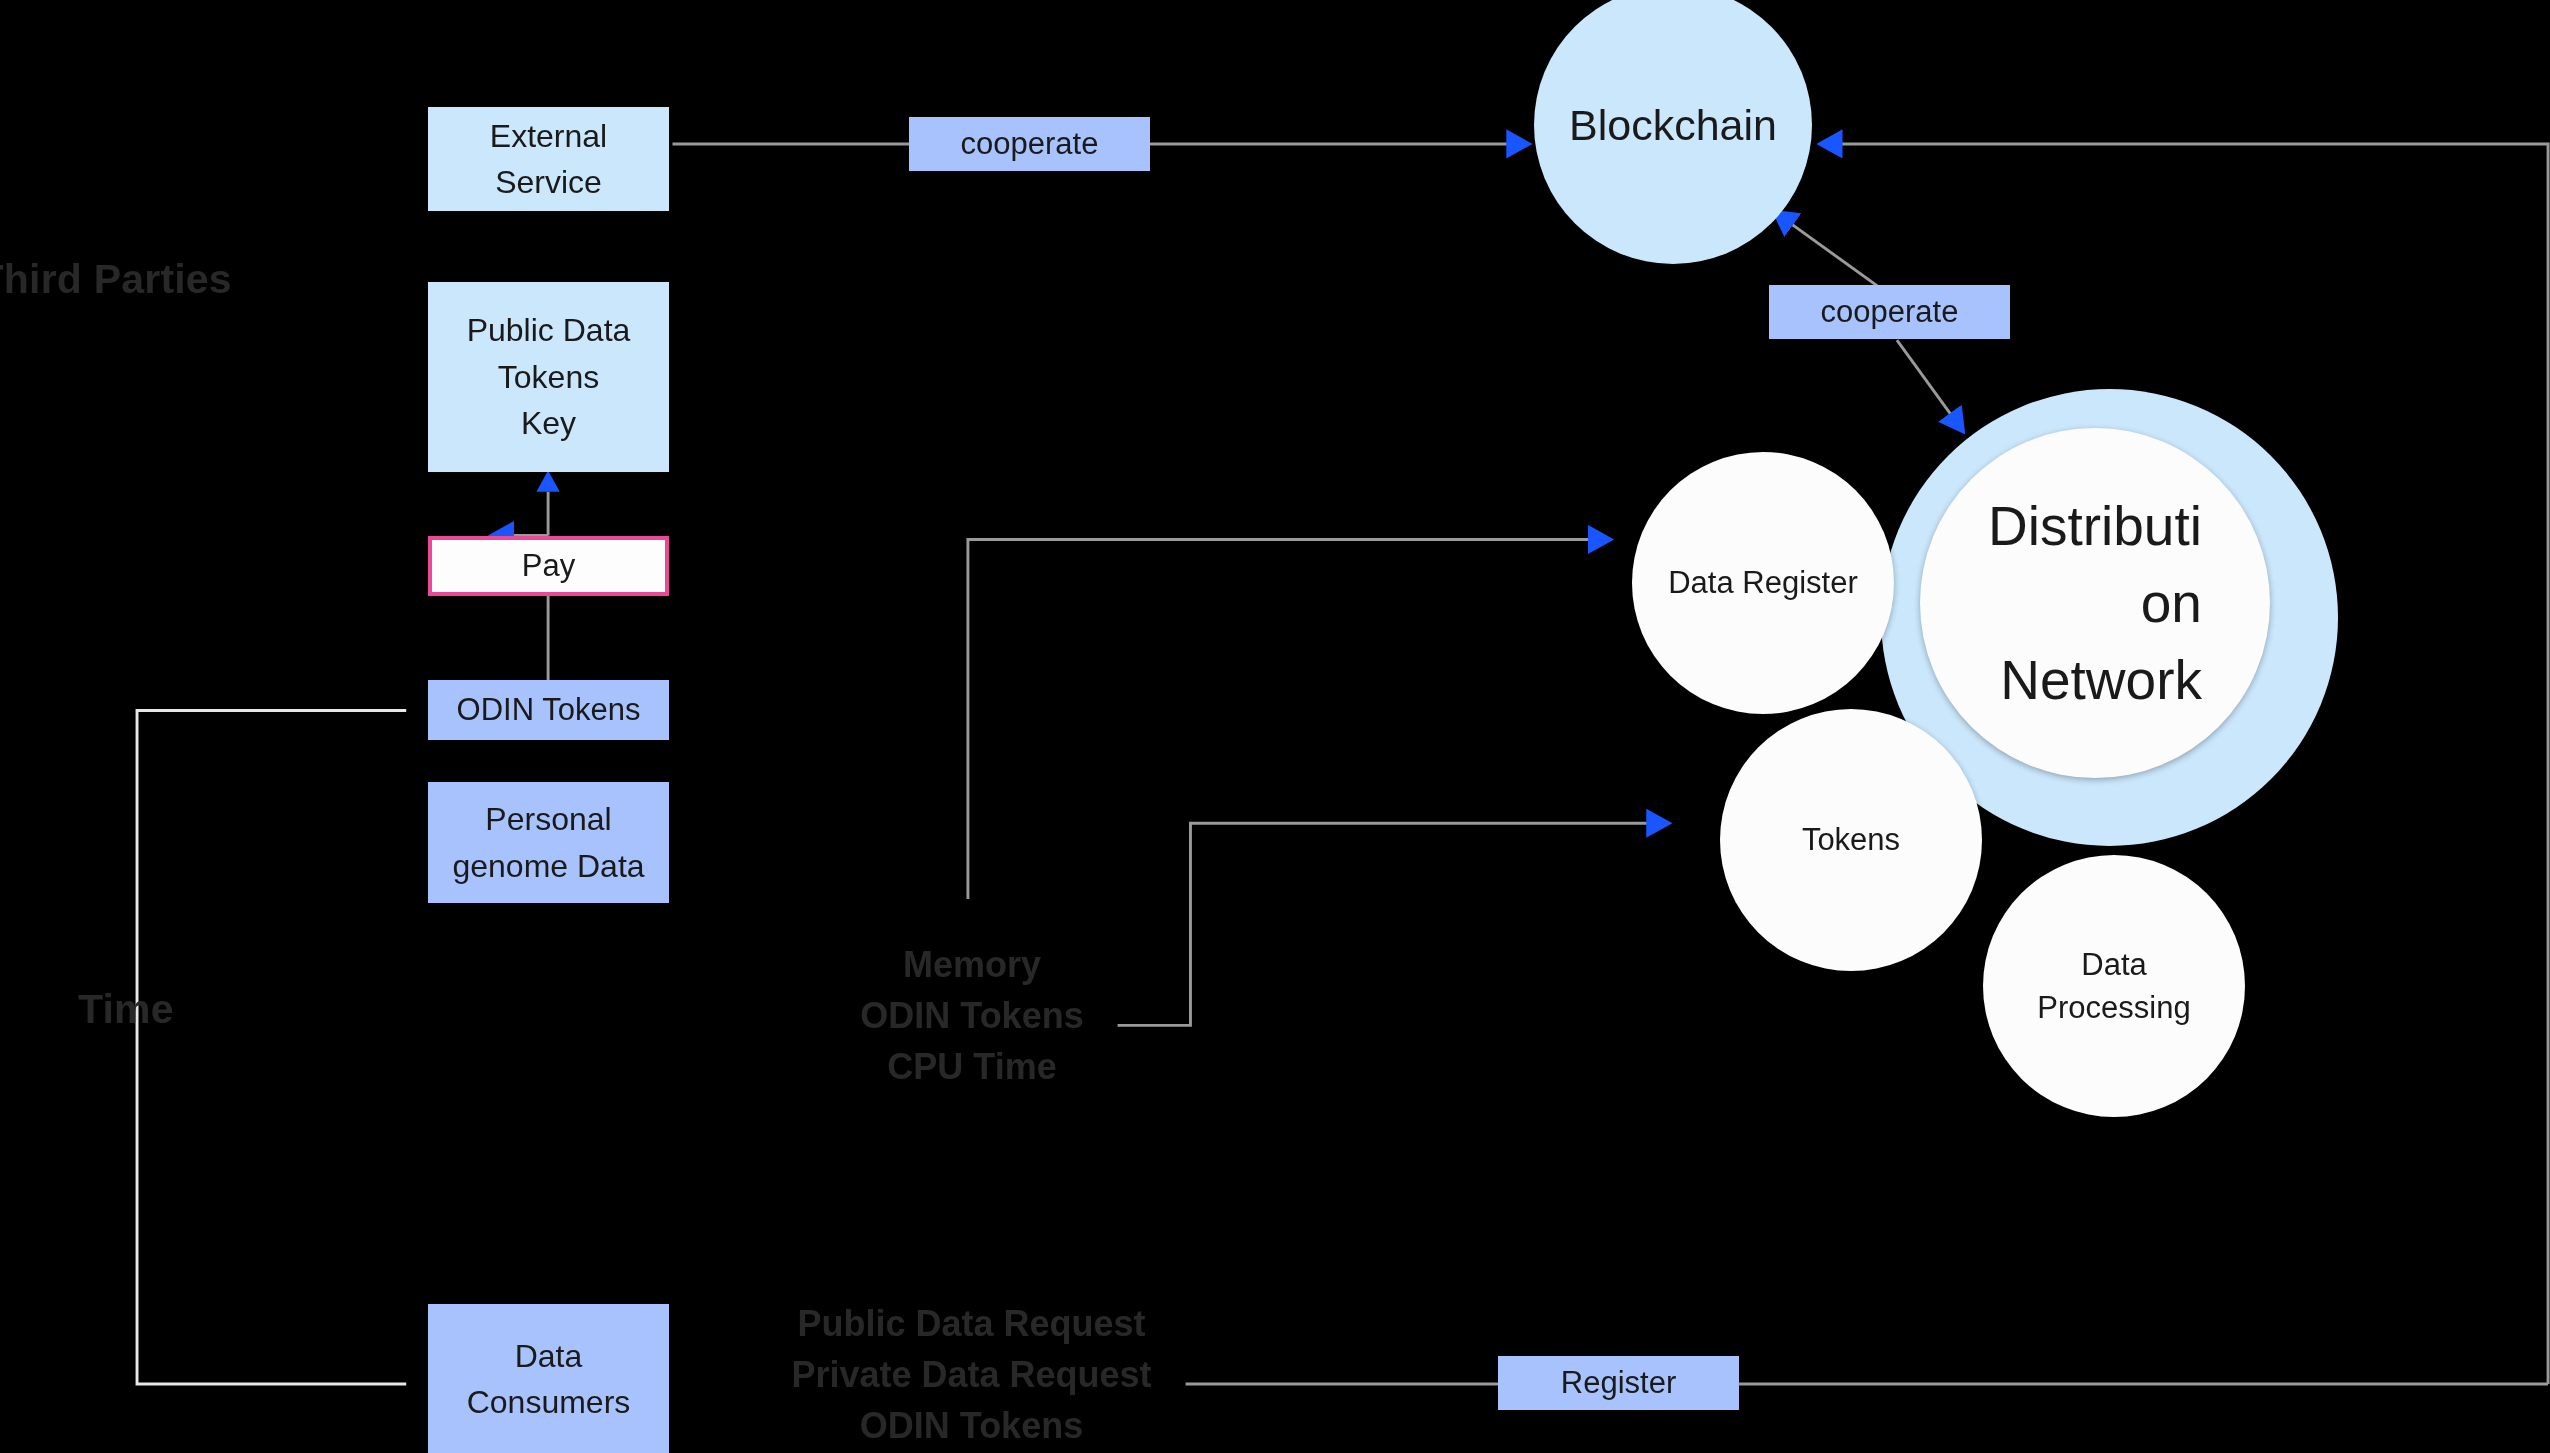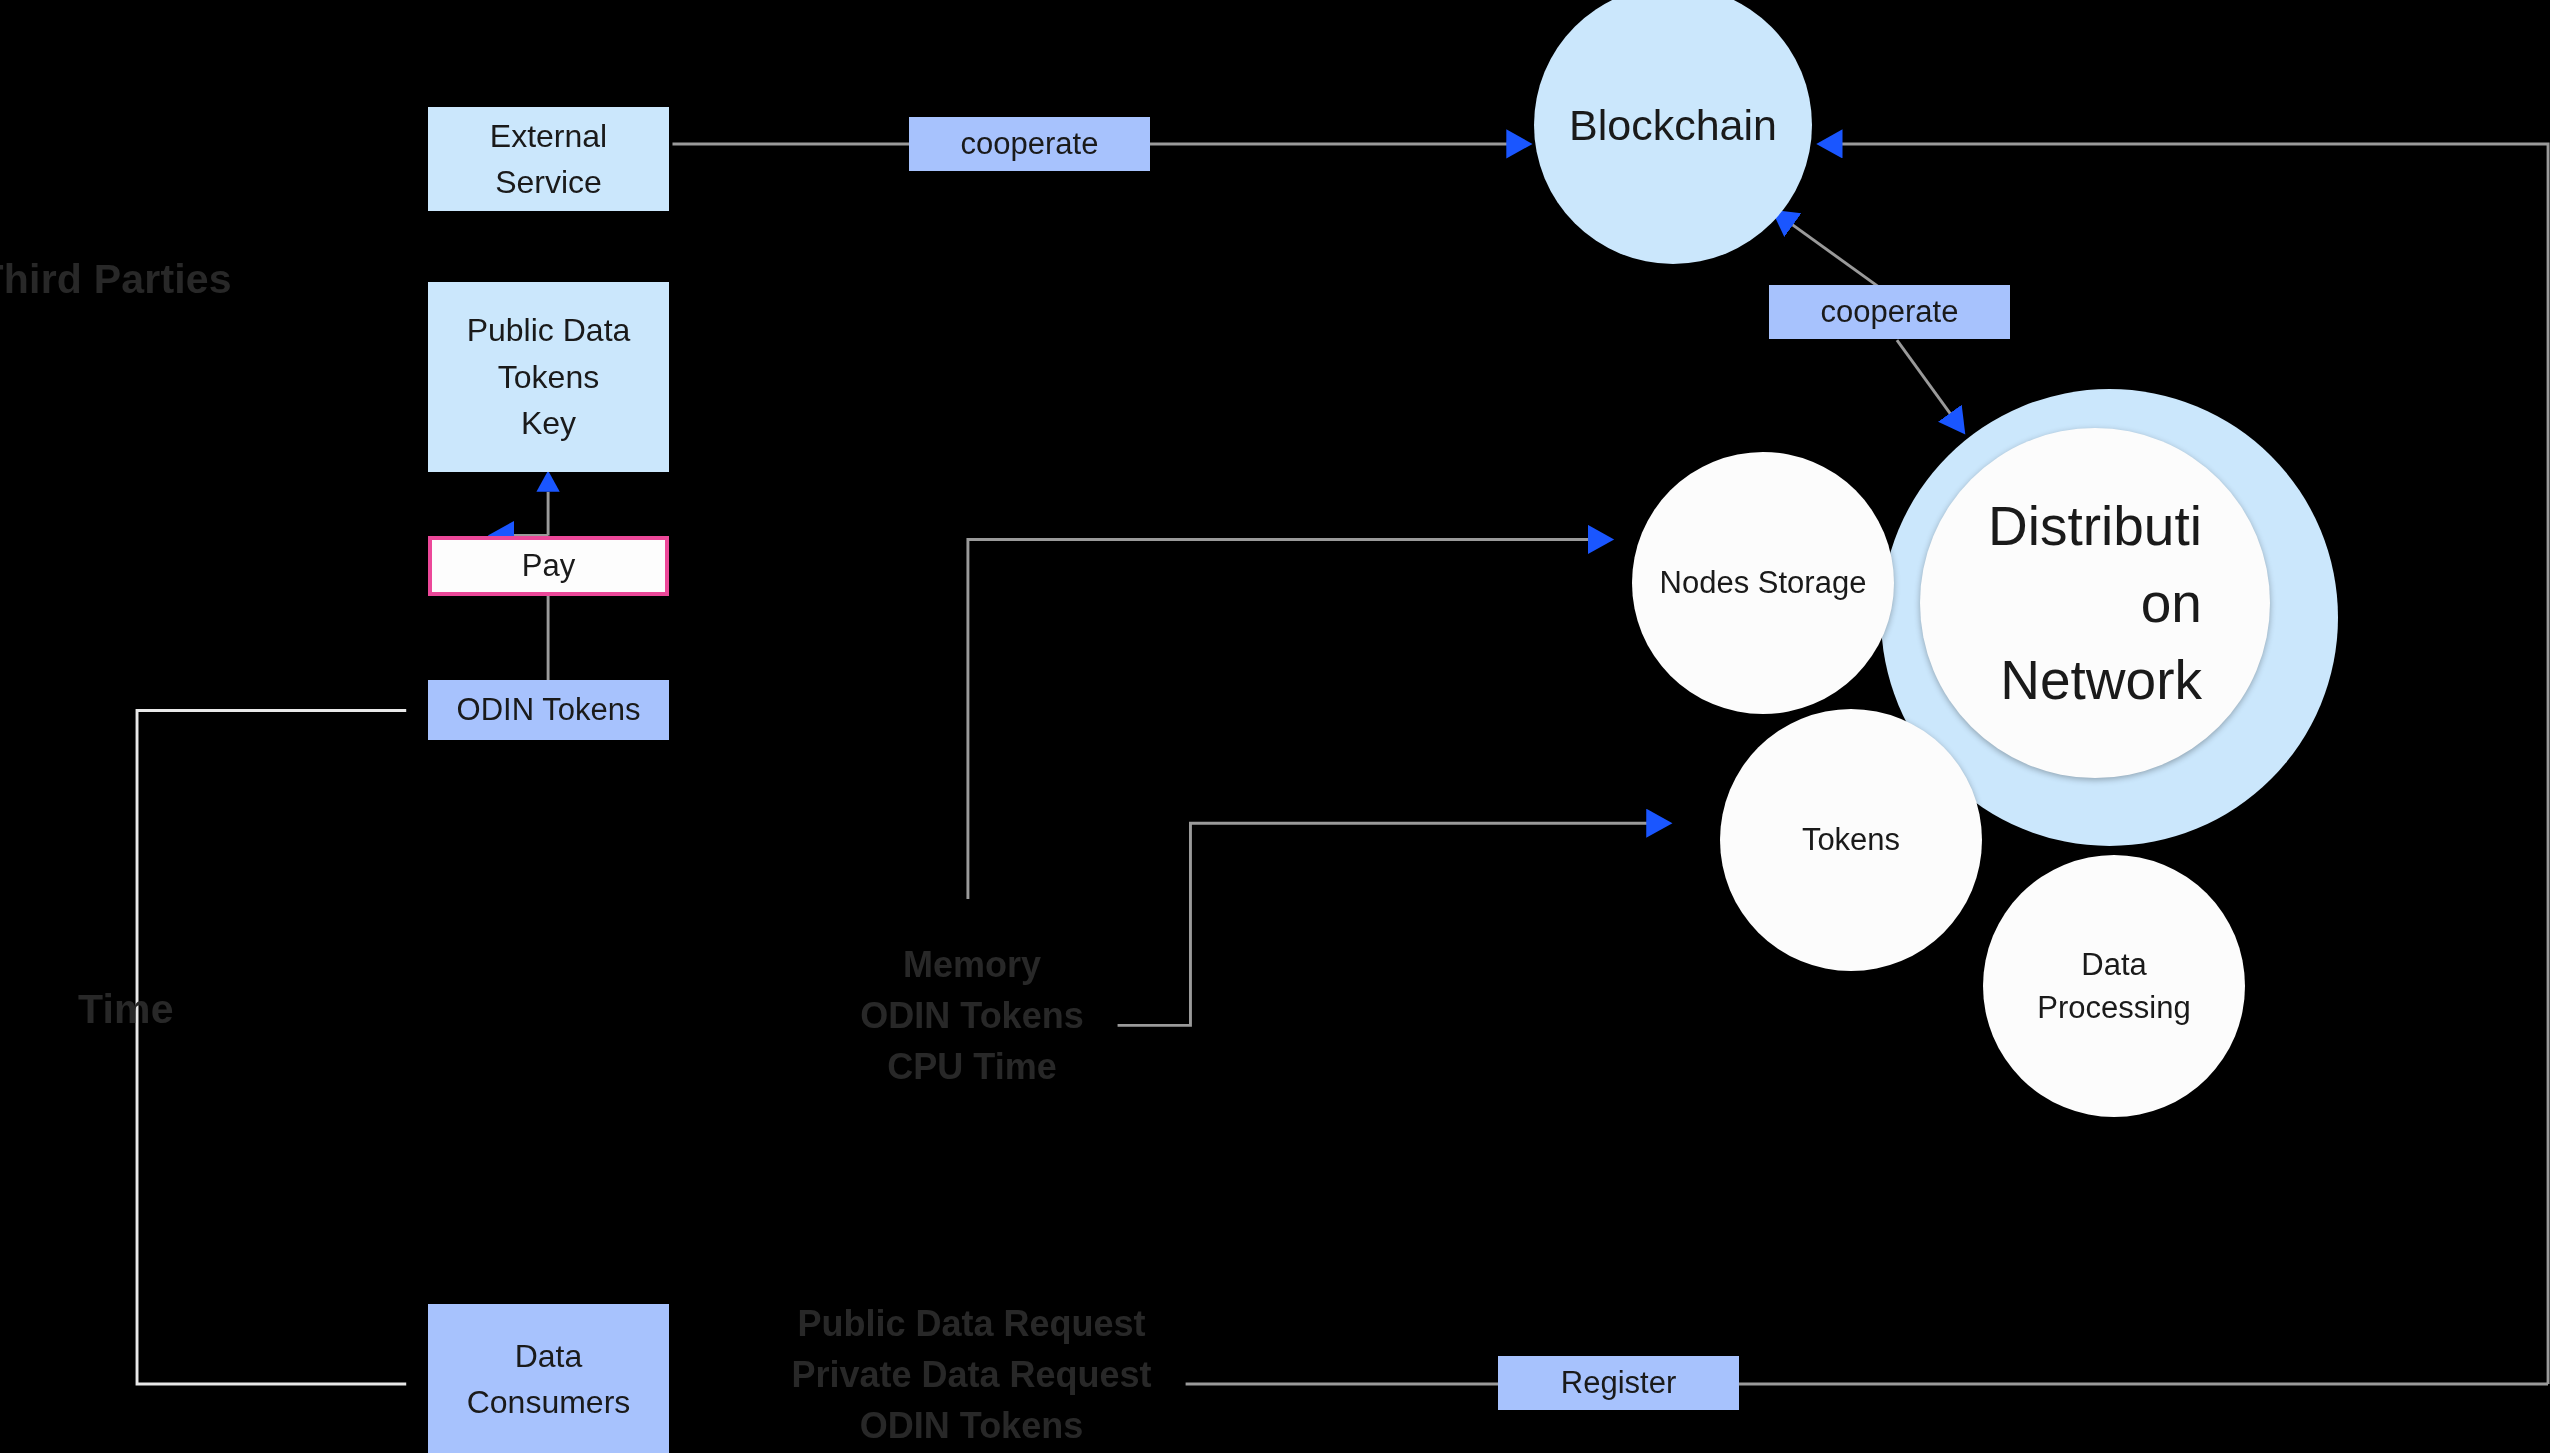--- a/index.html
+++ b/index.html
@@ -162,38 +162,39 @@
   <div class="annot" id="annot-requests">Public Data Request<br>Private Data Request<br>ODIN Tokens</div>
 
   <div class="node light" id="node-external-service">External<br>Service</div>
 
   <div class="node light" id="node-public-data">Public Data<br>Tokens<br>Key</div>
 
   <div class="node plain" id="node-pay">Pay</div>
 
   <div class="node accent" id="node-odin-tokens">ODIN Tokens</div>
 
+  <div class="node accent" id="node-personal-genome">Personal<br>genome Data</div>
 
 
   <div class="node accent" id="node-data-consumers">Data<br>Consumers</div>
 
   <div class="node accent" id="label-cooperate-1">cooperate</div>
 
   <div class="node accent" id="label-cooperate-2">cooperate</div>
 
   <div class="node accent" id="label-register">Register</div>
 
   <div class="circle blue" id="circle-distribution-bg"></div>
 
   <div class="circle blue" id="circle-blockchain">
     <span class="clabel">Blockchain</span>
   </div>
 
   <div class="circle white" id="circle-data-storage">
-    <span class="clabel">Nodes Storage</span>
+    <span class="clabel">Data Register</span>
   </div>
 
   <div class="circle white" id="circle-distribution">
     <span class="clabel">Distributi<br>on<br>Network</span>
   </div>
 
   <div class="circle white" id="circle-tokens">
     <span class="clabel">Tokens</span>
   </div>
 

